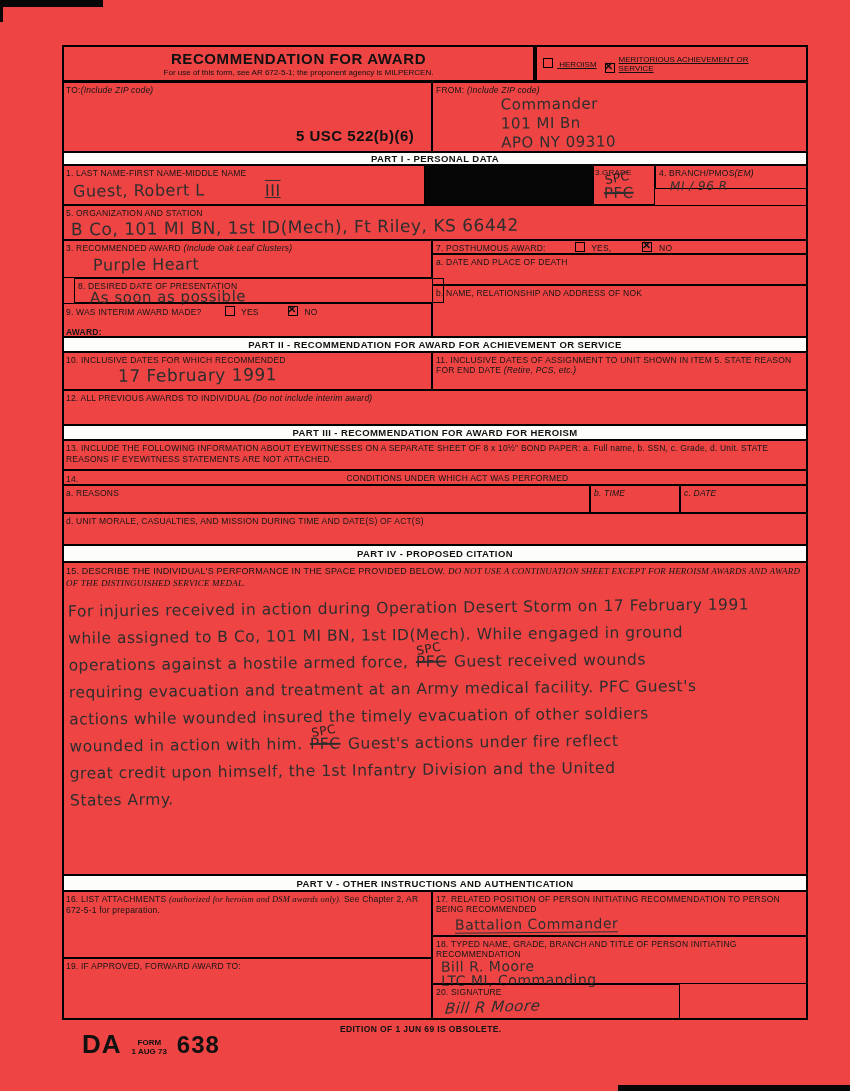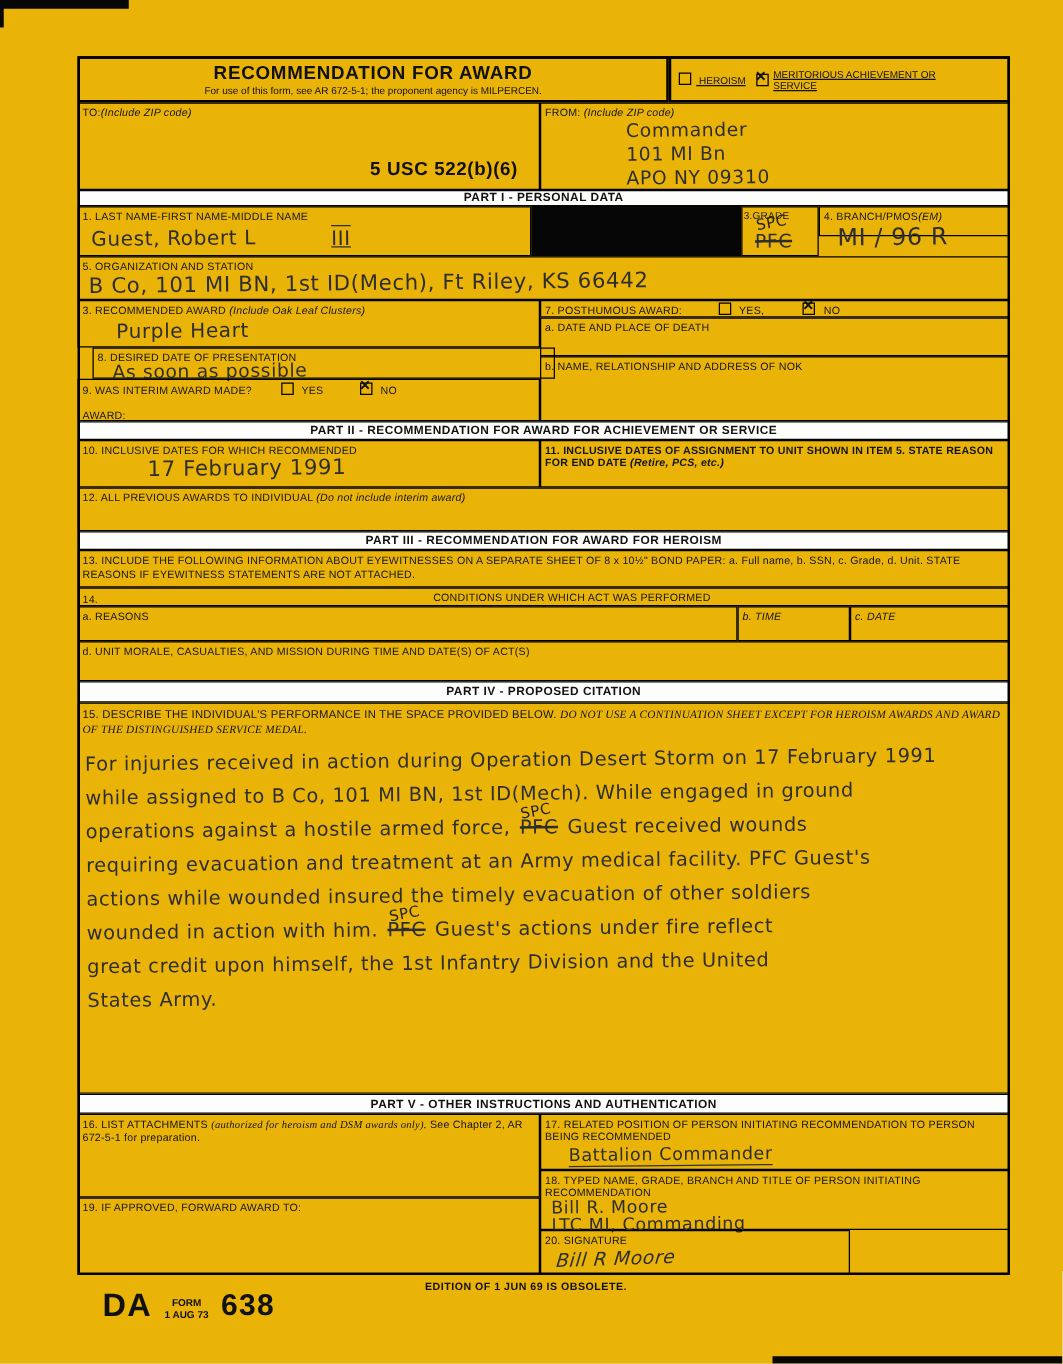--- a/index.html
+++ b/index.html
@@ -1,16 +1,16 @@
 <!DOCTYPE html>
 <html><head>
 <meta charset="utf-8">
 <style>
   html,body{margin:0;padding:0;background:#e8e8e8;}
-  #page{position:relative;width:850px;height:1091px;background:#eab308;overflow:hidden;
+  #page{position:relative;width:850px;height:1091px;background:#ef4444;overflow:hidden;
         font-family:"Liberation Sans",sans-serif;color:#111;}
   .abs{position:absolute;box-sizing:border-box;}
   .cell{position:absolute;box-sizing:border-box;border:1px solid #000;}
   .lbl{font-size:8.5px;line-height:10px;letter-spacing:.2px;padding:2px 3px;color:#151515;}
   .it{font-style:italic;}
   .bar{position:absolute;box-sizing:border-box;border:1.6px solid #000;display:flex;align-items:center;
        justify-content:center;font-weight:bold;font-size:9.5px;letter-spacing:.4px;background:#fdfdfb;}
   .formborder{position:absolute;box-sizing:border-box;border:2.5px solid #000;pointer-events:none;}
   .hw{font-family:"DejaVu Sans",sans-serif;color:#2e2e2e;transform:rotate(-.6deg);letter-spacing:.5px;}
   .hwline{white-space:nowrap;}
@@ -40,21 +40,21 @@
 
   <div class="cell" style="left:62px;top:45px;width:473px;height:37px;border-width:2px;">
     <div style="text-align:center;font-weight:bold;font-size:15px;letter-spacing:.6px;margin-top:3px;">RECOMMENDATION FOR AWARD</div>
     <div style="text-align:center;font-size:8px;margin-top:1px;">For use of this form, see AR 672-5-1; the proponent agency is MILPERCEN.</div>
   </div>
   <div class="cell" style="left:535px;top:45px;width:273px;height:37px;border-width:2px;display:flex;align-items:center;padding:0 6px;gap:8px;text-decoration:underline;">
     <div style="font-size:8px;white-space:nowrap;">
       <span class="cb"></span>
       <span>HEROISM</span>
     </div>
-    <div style="font-size:8px;display:flex;align-items:center;">
+    <div style="font-size:8px;display:flex;align-items:flex-end;">
       <span class="cb checked"></span>
       <span style="display:inline-block;width:135px;line-height:9px;">MERITORIOUS ACHIEVEMENT OR SERVICE</span>
     </div>
   </div>
 
   <div class="cell" style="left:62px;top:82px;width:370px;height:70px;">
     <div class="lbl"><span>TO:</span><span class="it">(Include ZIP code)</span></div>
     <div class="stamp" style="position:absolute;left:233px;top:44px;">5 USC 522(b)(6)</div>
   </div>
   <div class="cell" style="left:432px;top:82px;width:376px;height:70px;">
@@ -76,21 +76,21 @@
   <div class="redact" style="left:425px;top:164px;width:168px;height:41px;"></div>
   <div class="cell" style="left:593px;top:165px;width:62px;height:40px;">
     <div class="lbl" style="font-size:8px;padding:2px 1px;">3.GRADE</div>
     <span class="corr hw" style="position:absolute;left:8px;top:18px;font-size:15px;">
       <span class="above">SPC</span>
       <span class="struck">PFC</span>
     </span>
   </div>
   <div class="cell" style="left:655px;top:165px;width:153px;height:24px;">
     <div class="lbl"><span>4. BRANCH/PMOS</span><span class="it">(EM)</span></div>
-    <span class="hw" style="position:absolute;left:14px;top:13px;font-size:19px;">MI / 96 R</span>
+    <span class="hw" style="position:absolute;left:14px;top:13px;font-size:12px;font-style:italic;">MI / 96 R</span>
   </div>
 
   <div class="cell" style="left:62px;top:205px;width:746px;height:35px;">
     <div class="lbl">5. ORGANIZATION AND STATION</div>
     <span class="hw" style="position:absolute;left:8px;top:11px;font-size:17px;">B Co, 101 MI BN, 1st ID(Mech), Ft Riley, KS 66442</span>
   </div>
 
   <div class="cell" style="left:62px;top:240px;width:370px;height:38px;">
     <div class="lbl"><span>3. RECOMMENDED AWARD </span><span class="it">(Include Oak Leaf Clusters)</span></div>
     <span class="hw" style="position:absolute;left:30px;top:14px;font-size:16px;">Purple Heart</span>
@@ -119,29 +119,29 @@
   <div class="cell" style="left:62px;top:303px;width:370px;height:34px;">
     <div class="lbl" style="white-space:nowrap;">
       <span>9. WAS INTERIM AWARD MADE?</span>
       <span style="display:inline-block;width:18px;"></span>
       <span class="cb"></span>
       <span>YES</span>
       <span style="display:inline-block;width:24px;"></span>
       <span class="cb checked"></span>
       <span>NO</span>
     </div>
-    <div class="lbl" style="margin-top:6px;">AWARD:</div>
+    <div class="lbl" style="margin-top:6px;font-weight:bold;">AWARD:</div>
   </div>
 
   <div class="bar" style="left:62px;top:337px;width:746px;height:15px;">PART II - RECOMMENDATION FOR AWARD FOR ACHIEVEMENT OR SERVICE</div>
   <div class="cell" style="left:62px;top:352px;width:370px;height:38px;">
     <div class="lbl">10. INCLUSIVE DATES FOR WHICH RECOMMENDED</div>
     <span class="hw" style="position:absolute;left:55px;top:12px;font-size:17px;">17 February 1991</span>
   </div>
-  <div class="cell" style="left:432px;top:352px;width:376px;height:38px;font-weight:bold;">
+  <div class="cell" style="left:432px;top:352px;width:376px;height:38px;">
     <div class="lbl"><span>11. INCLUSIVE DATES OF ASSIGNMENT TO UNIT SHOWN IN ITEM 5. STATE REASON FOR END DATE </span><span class="it">(Retire, PCS, etc.)</span></div>
   </div>
   <div class="cell" style="left:62px;top:390px;width:746px;height:35px;">
     <div class="lbl"><span>12. ALL PREVIOUS AWARDS TO INDIVIDUAL </span><span class="it">(Do not include interim award)</span></div>
   </div>
 
   <div class="bar" style="left:62px;top:425px;width:746px;height:15px;">PART III - RECOMMENDATION FOR AWARD FOR HEROISM</div>
   <div class="cell" style="left:62px;top:440px;width:746px;height:30px;">
     <div class="lbl" style="line-height:11px;">13. INCLUDE THE FOLLOWING INFORMATION ABOUT EYEWITNESSES ON A SEPARATE SHEET OF 8 x 10½" BOND PAPER: a. Full name,  b. SSN,  c. Grade,  d. Unit.  STATE REASONS IF EYEWITNESS STATEMENTS ARE NOT ATTACHED.</div>
   </div>

